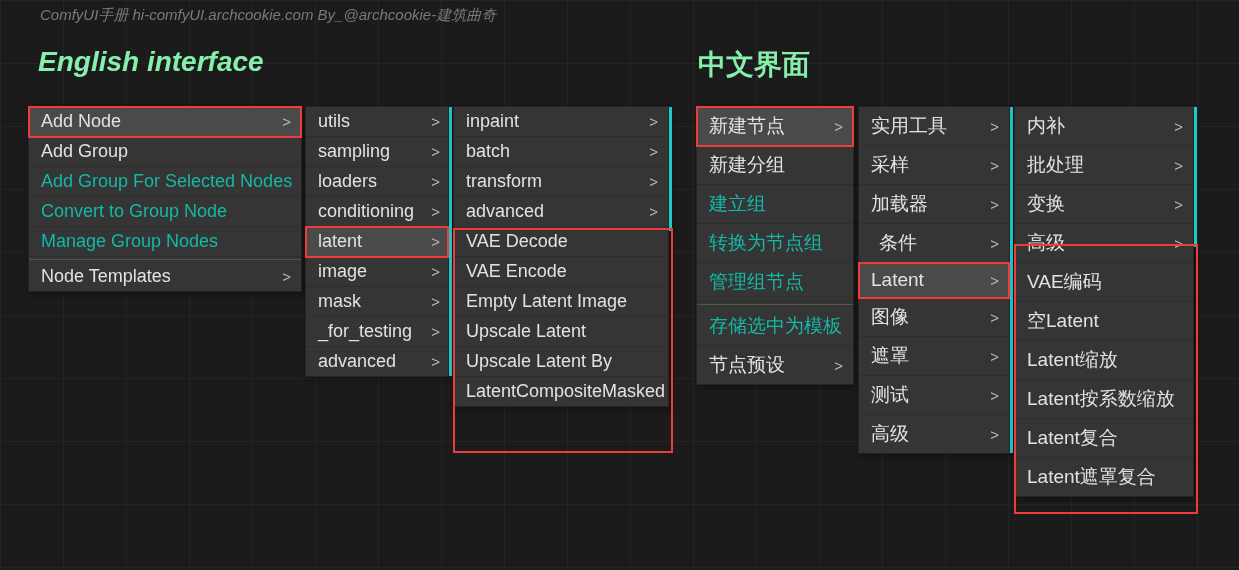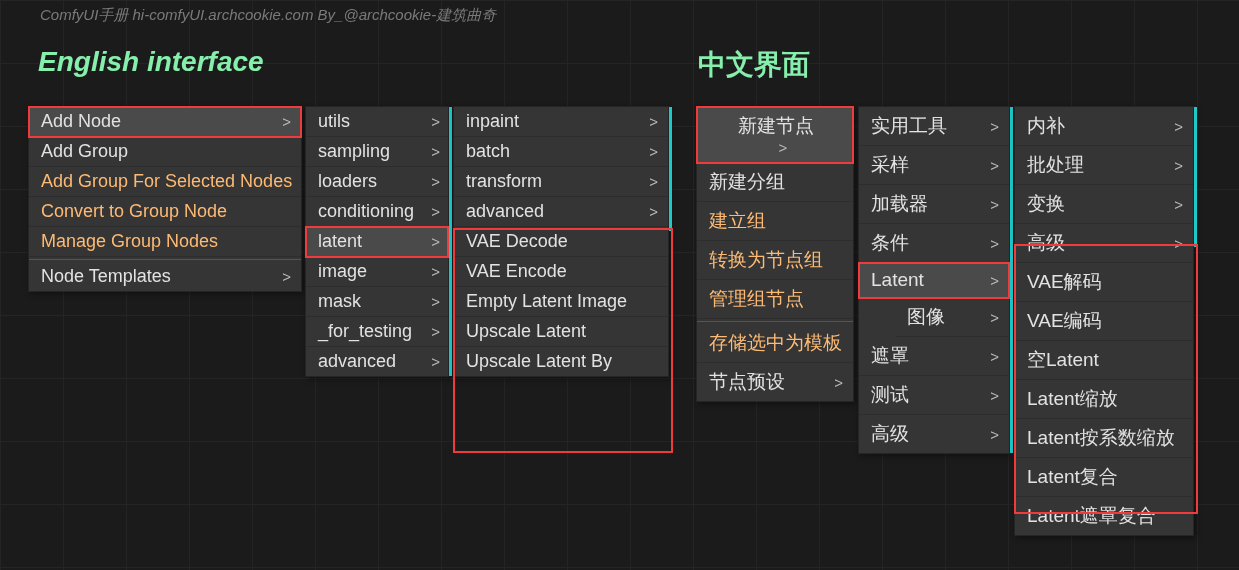--- a/index.html
+++ b/index.html
@@ -32,21 +32,21 @@
   }
   .menu .row{
     display:flex;align-items:center;justify-content:space-between;
     padding:4px 10px 4px 12px;
     color:#e2e2e2;
     white-space:nowrap;
     position:relative;
     border-bottom:1px solid #2d2d2d;
   }
   .menu .row:last-child{border-bottom:none;}
-  .menu .row.dim{color:#fdba74;}
+  .menu .row.dim{color:#14b8a6;}
   .menu .row.hl{
     background:#4a4a4a;
     outline:2px solid #ef3b3b;
     outline-offset:-1px;
     z-index:2;
   }
   .menu .row .arrow{
     margin-left:14px;color:#bbb;font-size:15px;
   }
   .menu .sep{height:1px;background:#555;margin:2px 0;}
@@ -156,26 +156,29 @@
     </div>
     <div class="row">
       <span>Empty Latent Image</span>
     </div>
     <div class="row">
       <span>Upscale Latent</span>
     </div>
     <div class="row">
       <span>Upscale Latent By</span>
     </div>
+    <div class="row">
+      <span>LatentCompositeMasked</span>
+    </div>
   </div>
 
 <div class="redbox" style="left:453px;top:228px;width:216px;height:221px"></div>
 
 <div class="menu" id="zh-ctx" style="left:696px;top:106px;width:156px;font-size:19px">
-    <div class="row hl" style="padding: 6px 10px 6px 12px; flex-direction: column;">
+    <div class="row hl" style="padding: 6px 10px 6px 12px;">
       <span>新建节点</span>
       <span class="arrow">&gt;</span>
     </div>
     <div class="row" style="padding: 6px 10px 6px 12px;">
       <span>新建分组</span>
     </div>
     <div class="row dim" style="padding: 6px 26px 6px 12px;">
       <span>建立组</span>
     </div>
     <div class="row dim" style="padding: 6px 10px 6px 12px;">
@@ -201,29 +204,29 @@
       <span class="arrow">&gt;</span>
     </div>
     <div class="row" style="padding: 6px 10px 6px 12px;">
       <span>采样</span>
       <span class="arrow">&gt;</span>
     </div>
     <div class="row" style="padding: 6px 10px 6px 12px;">
       <span>加载器</span>
       <span class="arrow">&gt;</span>
     </div>
-    <div class="row" style="padding: 6px 10px 6px 12px; gap: 6px;">
+    <div class="row" style="padding: 6px 10px 6px 20px; gap: 6px;">
       <span>条件</span>
       <span class="arrow">&gt;</span>
     </div>
     <div class="row hl" style="padding: 6px 10px 6px 12px;">
       <span>Latent</span>
       <span class="arrow">&gt;</span>
     </div>
-    <div class="row" style="padding: 6px 10px 6px 12px; margin-left: 36px;">
+    <div class="row" style="padding: 6px 10px 6px 12px;">
       <span>图像</span>
       <span class="arrow">&gt;</span>
     </div>
     <div class="row" style="padding: 6px 10px 6px 12px;">
       <span>遮罩</span>
       <span class="arrow">&gt;</span>
     </div>
     <div class="row" style="padding: 6px 10px 6px 12px;">
       <span>测试</span>
       <span class="arrow">&gt;</span>
@@ -246,23 +249,20 @@
     </div>
     <div class="row" style="padding: 6px 10px 6px 12px;">
       <span>变换</span>
       <span class="arrow">&gt;</span>
     </div>
     <div class="row" style="padding: 6px 10px 6px 12px;">
       <span>高级</span>
       <span class="arrow">&gt;</span>
     </div>
     <div class="row" style="padding: 6px 10px 6px 12px;">
-      <span>VAE解码</span>
-    </div>
-    <div class="row" style="padding: 6px 10px 6px 12px;">
       <span>VAE编码</span>
     </div>
     <div class="row" style="padding: 6px 10px 6px 12px;">
       <span>空Latent</span>
     </div>
     <div class="row" style="padding: 6px 10px 6px 12px;">
       <span>Latent缩放</span>
     </div>
     <div class="row" style="padding: 6px 10px 6px 12px;">
       <span>Latent按系数缩放</span>

